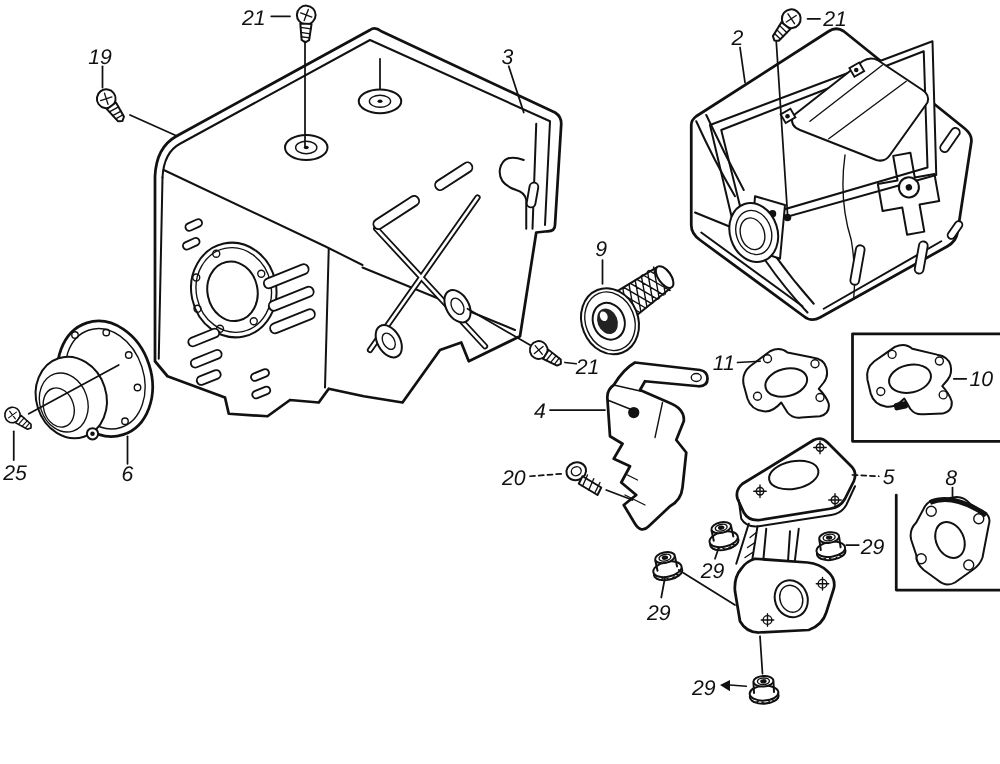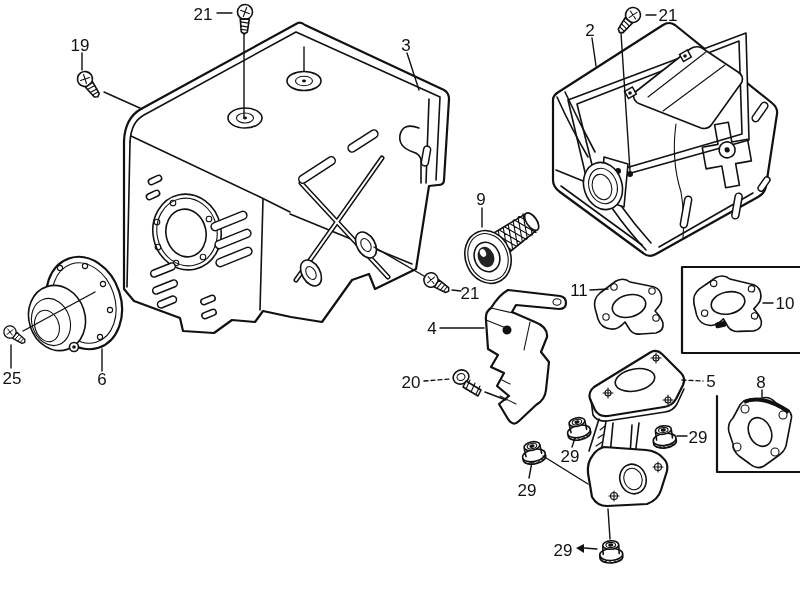--- a/index.html
+++ b/index.html
@@ -1,16 +1,16 @@
 <!DOCTYPE html>
 <html><head>
 <meta charset="utf-8">
 <style>
   html,body{margin:0;padding:0;background:#ffffff;}
-  .stage{width:800px;height:571px;background:#ffffff;position:relative;overflow:hidden;}
+  .stage{width:800px;height:571px;background:#ffffff;position:relative;overflow:hidden;font-style:italic;}
   svg{display:block;}
   svg text{font-family:"Liberation Sans","DejaVu Sans",sans-serif;font-size:17px;fill:#111;}
   .ol{fill:#ffffff;stroke:#111;stroke-width:2.2;stroke-linejoin:round;}
   .ol15{fill:#ffffff;stroke:#111;stroke-width:1.6;stroke-linejoin:round;}
   .ln{fill:none;stroke:#111;stroke-width:1.6;stroke-linejoin:round;stroke-linecap:round;}
   .ln2{fill:none;stroke:#111;stroke-width:2.2;stroke-linejoin:round;stroke-linecap:round;}
   .thin{fill:none;stroke:#111;stroke-width:1.1;stroke-linecap:round;}
   .leader{fill:none;stroke:#111;stroke-width:1.4;stroke-linecap:round;}
   .dash{stroke-dasharray:4 3;}
   .slot{fill:#ffffff;stroke:#111;stroke-width:1.5;}

